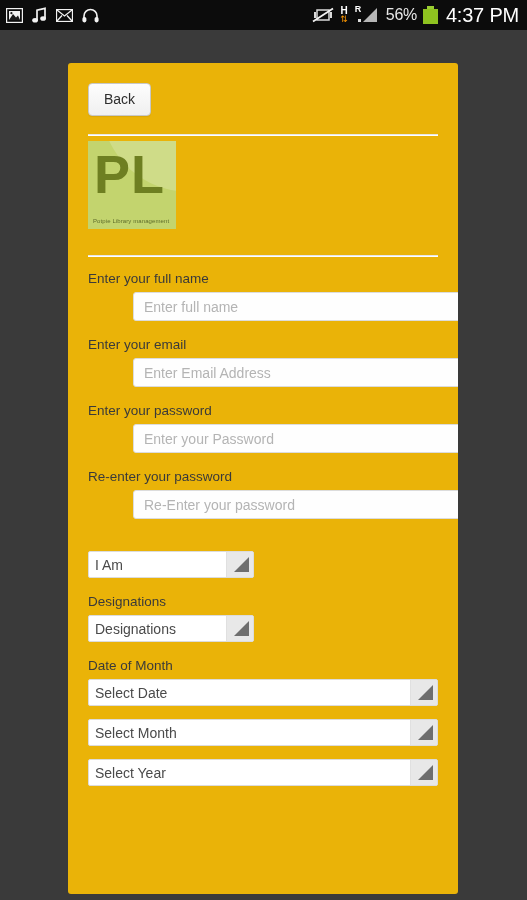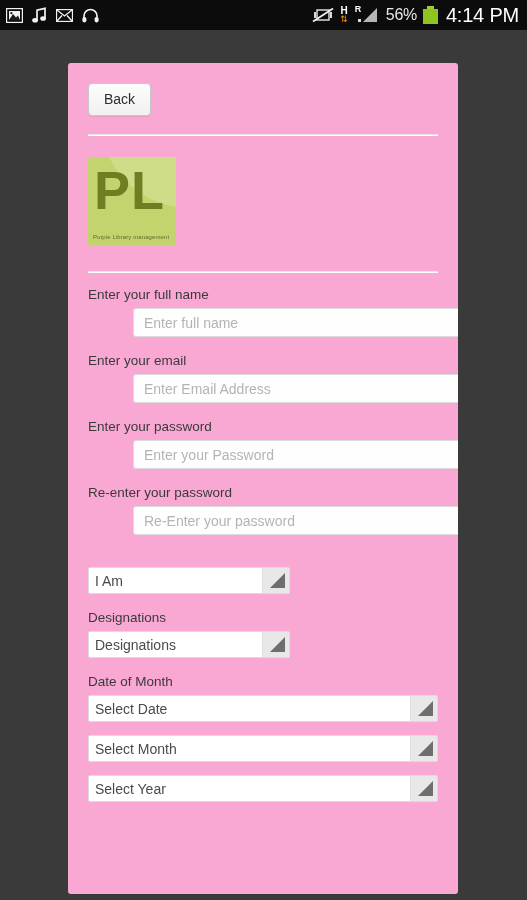--- a/index.html
+++ b/index.html
@@ -84,21 +84,21 @@
     color:#ffffff; font-size:9px; font-weight:bold;
   }
 
   
   .card {
     position: absolute;
     left: 68px;
     top: 63px;
     width: 390px;
     height: 831px;
-    background: #f9a8d4;
+    background: #eab308;
     border-radius: 3px;
     box-sizing: border-box;
     overflow: hidden;
   }
 
   .card-inner {
     padding: 0 20px;
   }
 
   .back-row {
@@ -119,21 +119,21 @@
   }
 
   .divider {
     height: 1px;
     background: #e6e6e6;
     border-bottom: 1px solid #ffffff;
     margin: 0 0 0 0;
   }
 
   .logo-wrap {
-    padding-top: 21px;
+    padding-top: 5px;
   }
   .logo {
     width: 88px;
     height: 88px;
     background: #c3d46e;
     position: relative;
     overflow: hidden;
   }
   .logo .swoosh {
     position: absolute;
@@ -214,21 +214,21 @@
     position: relative;
     height: 27px;
     background: #ffffff;
     border: 1px solid #dcdcdc;
     border-radius: 2px;
     box-sizing: border-box;
     display: flex;
     align-items: center;
     cursor: pointer;
   }
-  .sel.narrow { width: 202px; }
+  .sel.narrow { width: 166px; }
   .sel.wide { width: 350px; }
   .sel-text {
     font-size: 14px;
     color: #4a4a4a;
     padding-left: 6px;
     flex: 1;
     white-space: nowrap;
     overflow: hidden;
   }
   .sel-arrow {
@@ -304,21 +304,21 @@
       <svg width="26" height="20" viewBox="0 0 26 20" style="position:absolute;left:0;top:0;">
         <path d="M4 17 L4 14 L7 14 L7 17 Z" fill="#dcdcdc"></path>
         <path d="M23 3 L23 17 L9 17 Z" fill="#b6b6b6"></path>
       </svg>
     </span>
     <span class="sb-batterytext">56%</span>
     <span class="battery">
       <span class="cap"></span>
         <span class="body"></span>
     </span>
-    <span class="sb-time">4:14 PM</span>
+    <span class="sb-time">4:37 PM</span>
   </div>
 </div>
 
 <div class="card">
   <div class="card-inner">
 
     <div class="back-row">
       <button class="back-btn">Back</button>
     </div>
 

